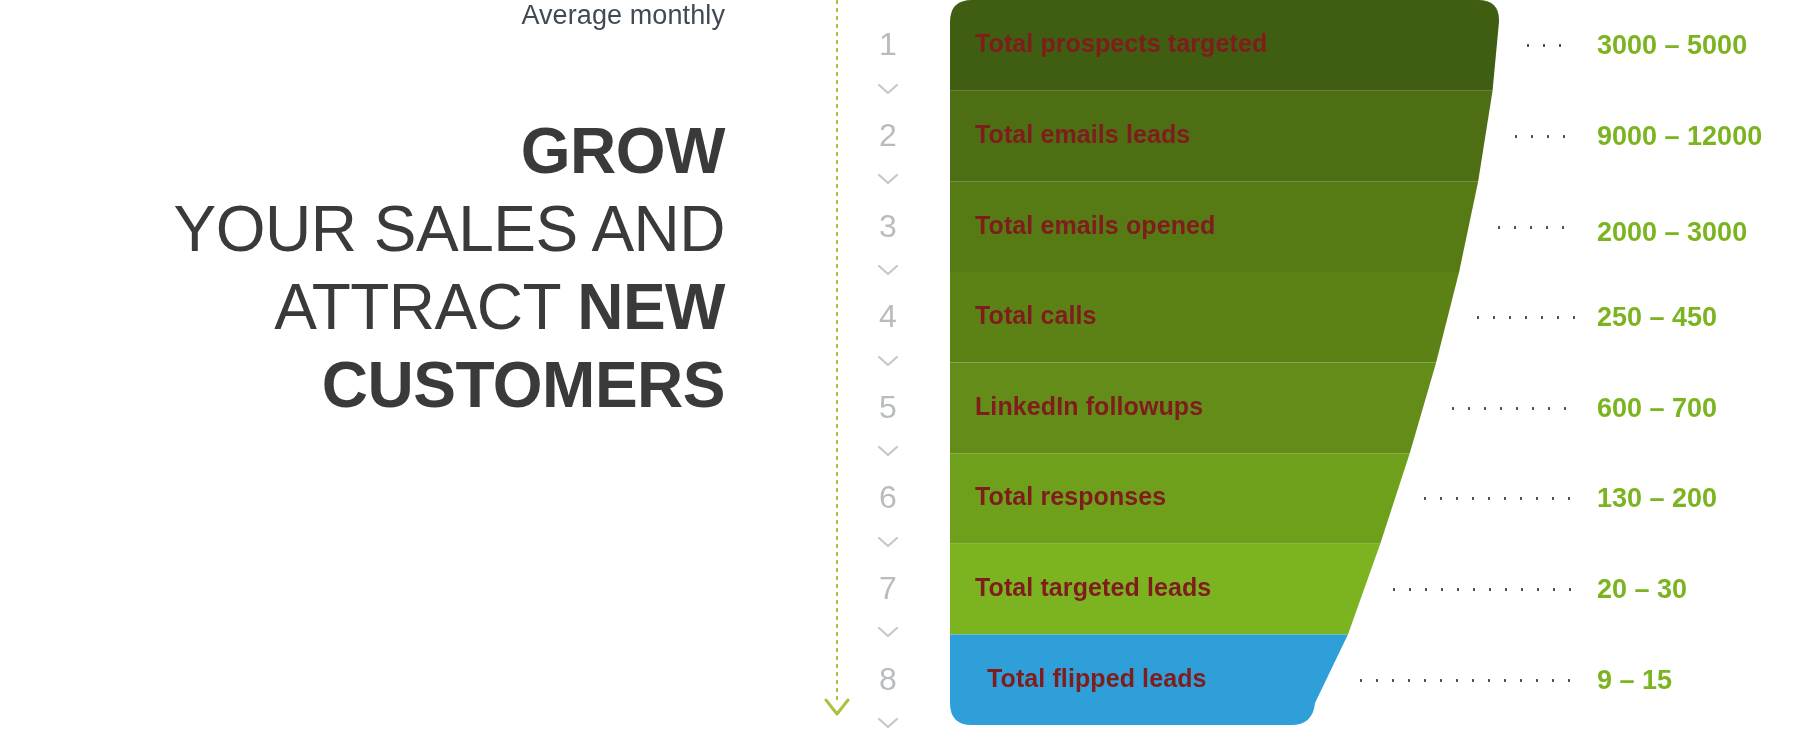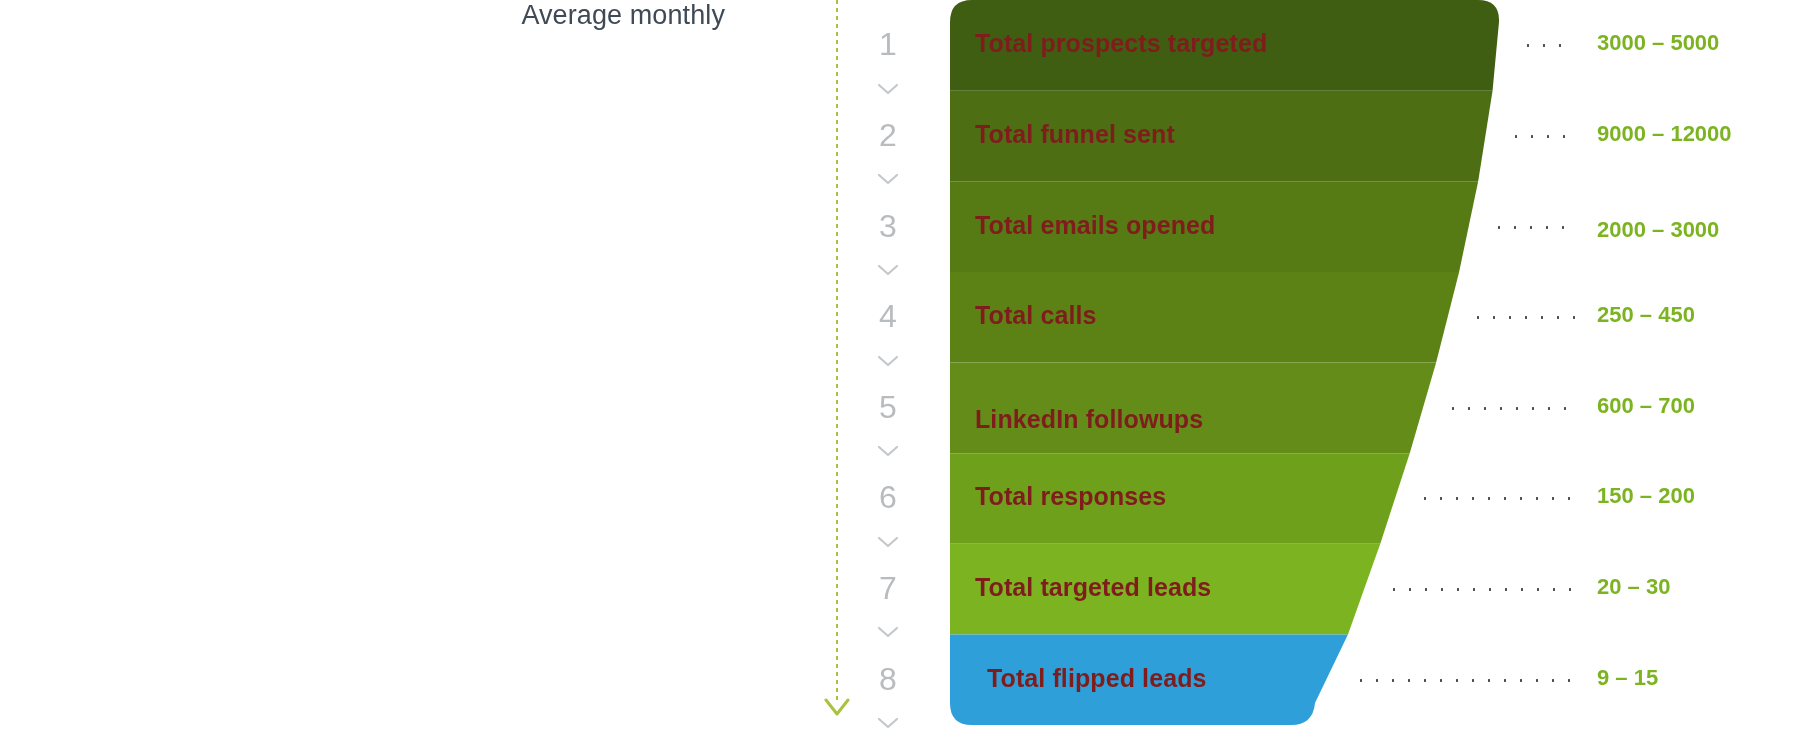--- a/index.html
+++ b/index.html
@@ -64,33 +64,39 @@
   }
 
   
   .leader {
     position:absolute; height:3px;
     background-image:radial-gradient(circle, #4a4a4a 1.1px, transparent 1.3px);
     background-size:16px 3px; background-repeat:repeat-x;
   }
   .value {
     position:absolute; left:1597px;
-    font-size:22px; font-weight:700; color:#7cb421;
+    font-size:27px; font-weight:700; color:#7cb421;
     white-space:nowrap; line-height:1;
   }
 </style>
 </head>
 <body>
 
 <div id="stage">
 
   <div class="subtitle" id="subtitleEl">
       <div>Average monthly</div>
     </div>
 
+  <div class="headline">
+    <div><span class="bd">GROW</span></div>
+    <div><span class="lt">YOUR SALES AND</span></div>
+    <div><span class="lt">ATTRACT </span><span class="bd">NEW</span></div>
+    <div><span class="bd">CUSTOMERS</span></div>
+  </div>
 
   <div class="month-label">MONTH</div>
   <div class="axis-line"></div>
   <svg class="axis-arrow" viewBox="0 0 26 20">
     <path d="M2 2 L13 16 L24 2" fill="none" stroke="#a9c23f" stroke-width="3" stroke-linecap="round" stroke-linejoin="round"></path>
   </svg>
 
   <div class="month-col">
       <div class="month-num" style="top: 28.3125px;">1</div>
       <div class="month-chev" style="top: 81.625px;">
@@ -150,35 +156,35 @@
       <path d="M 950 362.5 L 1436.137617996732 362.5 L 1409.7482496464854 453.125 L 950 453.125 Z" fill="#648c18"></path>
       <path d="M 950 453.125 L 1409.7482496464854 453.125 L 1380.2745260885233 543.75 L 950 543.75 Z" fill="#6fa01b"></path>
       <path d="M 950 543.75 L 1380.2745260885233 543.75 L 1347.9613205885378 634.375 L 950 634.375 Z" fill="#7cb421"></path>
       <path d="M 950 634.375 L 1347.9613205885378 634.375 L 1315 703 Q 1313 725 1291 725 L 972 725 Q 950 725 950 703 Z" fill="#2e9fd9"></path>
     </svg>
 
   <div id="overlay">
       <div class="band-label" style="left: 975px; top: 29.3125px;">Total prospects targeted</div>
       <div class="leader" style="left: 1520px; width: 55px; top: 44.3125px;"></div>
       <div class="value" style="top: 32.3125px;">3000 – 5000</div>
-      <div class="band-label" style="left: 975px; top: 119.938px;">Total funnel sent</div>
+      <div class="band-label" style="left: 975px; top: 119.938px;">Total emails leads</div>
       <div class="leader" style="left: 1508.04px; width: 66.9635px; top: 134.938px;"></div>
       <div class="value" style="top: 122.938px;">9000 – 12000</div>
       <div class="band-label" style="left: 975px; top: 210.562px;">Total emails opened</div>
       <div class="leader" style="left: 1491.18px; width: 83.8219px; top: 225.562px;"></div>
       <div class="value" style="top: 219px;">2000 – 3000</div>
       <div class="band-label" style="left: 975px; top: 301.188px;">Total calls</div>
       <div class="leader" style="left: 1470.08px; width: 104.923px; top: 316.188px;"></div>
       <div class="value" style="top: 304.188px;">250 – 450</div>
-      <div class="band-label" style="left: 975px; top: 391.812px; margin-top: 13px;">LinkedIn followups</div>
+      <div class="band-label" style="left: 975px; top: 391.812px;">LinkedIn followups</div>
       <div class="leader" style="left: 1445.35px; width: 129.653px; top: 406.812px;"></div>
       <div class="value" style="top: 394.812px;">600 – 700</div>
       <div class="band-label" style="left: 975px; top: 482.438px;">Total responses</div>
       <div class="leader" style="left: 1417.38px; width: 157.62px; top: 497.438px;"></div>
-      <div class="value" style="top: 485.438px;">150 – 200</div>
+      <div class="value" style="top: 485.438px;">130 – 200</div>
       <div class="band-label" style="left: 975px; top: 573.062px;">Total targeted leads</div>
       <div class="leader" style="left: 1386.46px; width: 188.54px; top: 588.062px;"></div>
       <div class="value" style="top: 576.062px;">20 – 30</div>
       <div class="band-label" style="left: 975px; top: 663.688px; margin-left: 12px;">Total flipped leads</div>
       <div class="leader" style="left: 1352.8px; width: 222.199px; top: 678.688px;"></div>
       <div class="value" style="top: 666.688px;">9 – 15</div>
     </div>
 
 </div>
 

